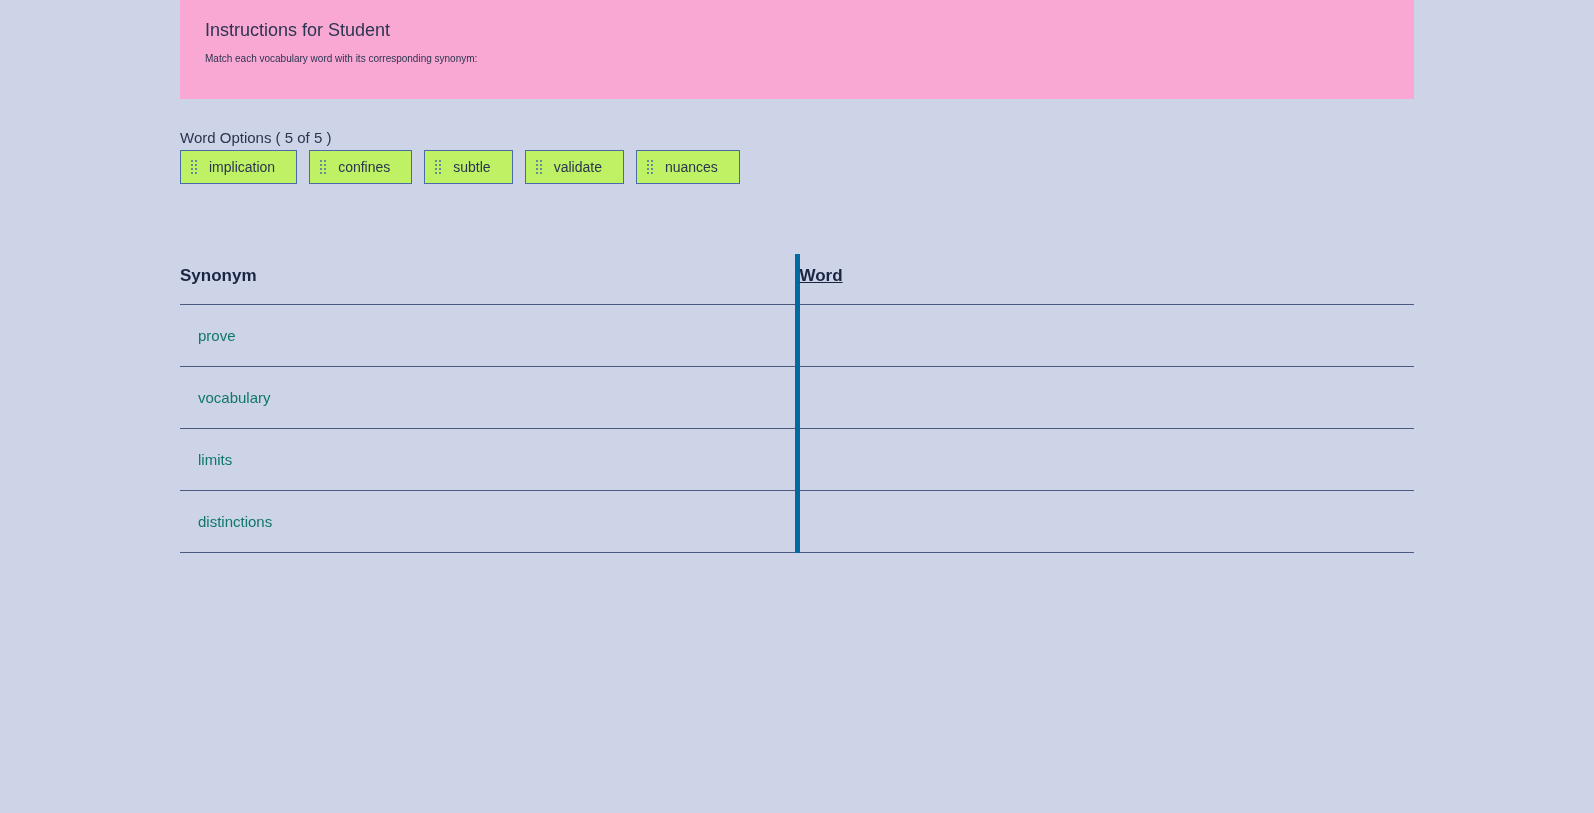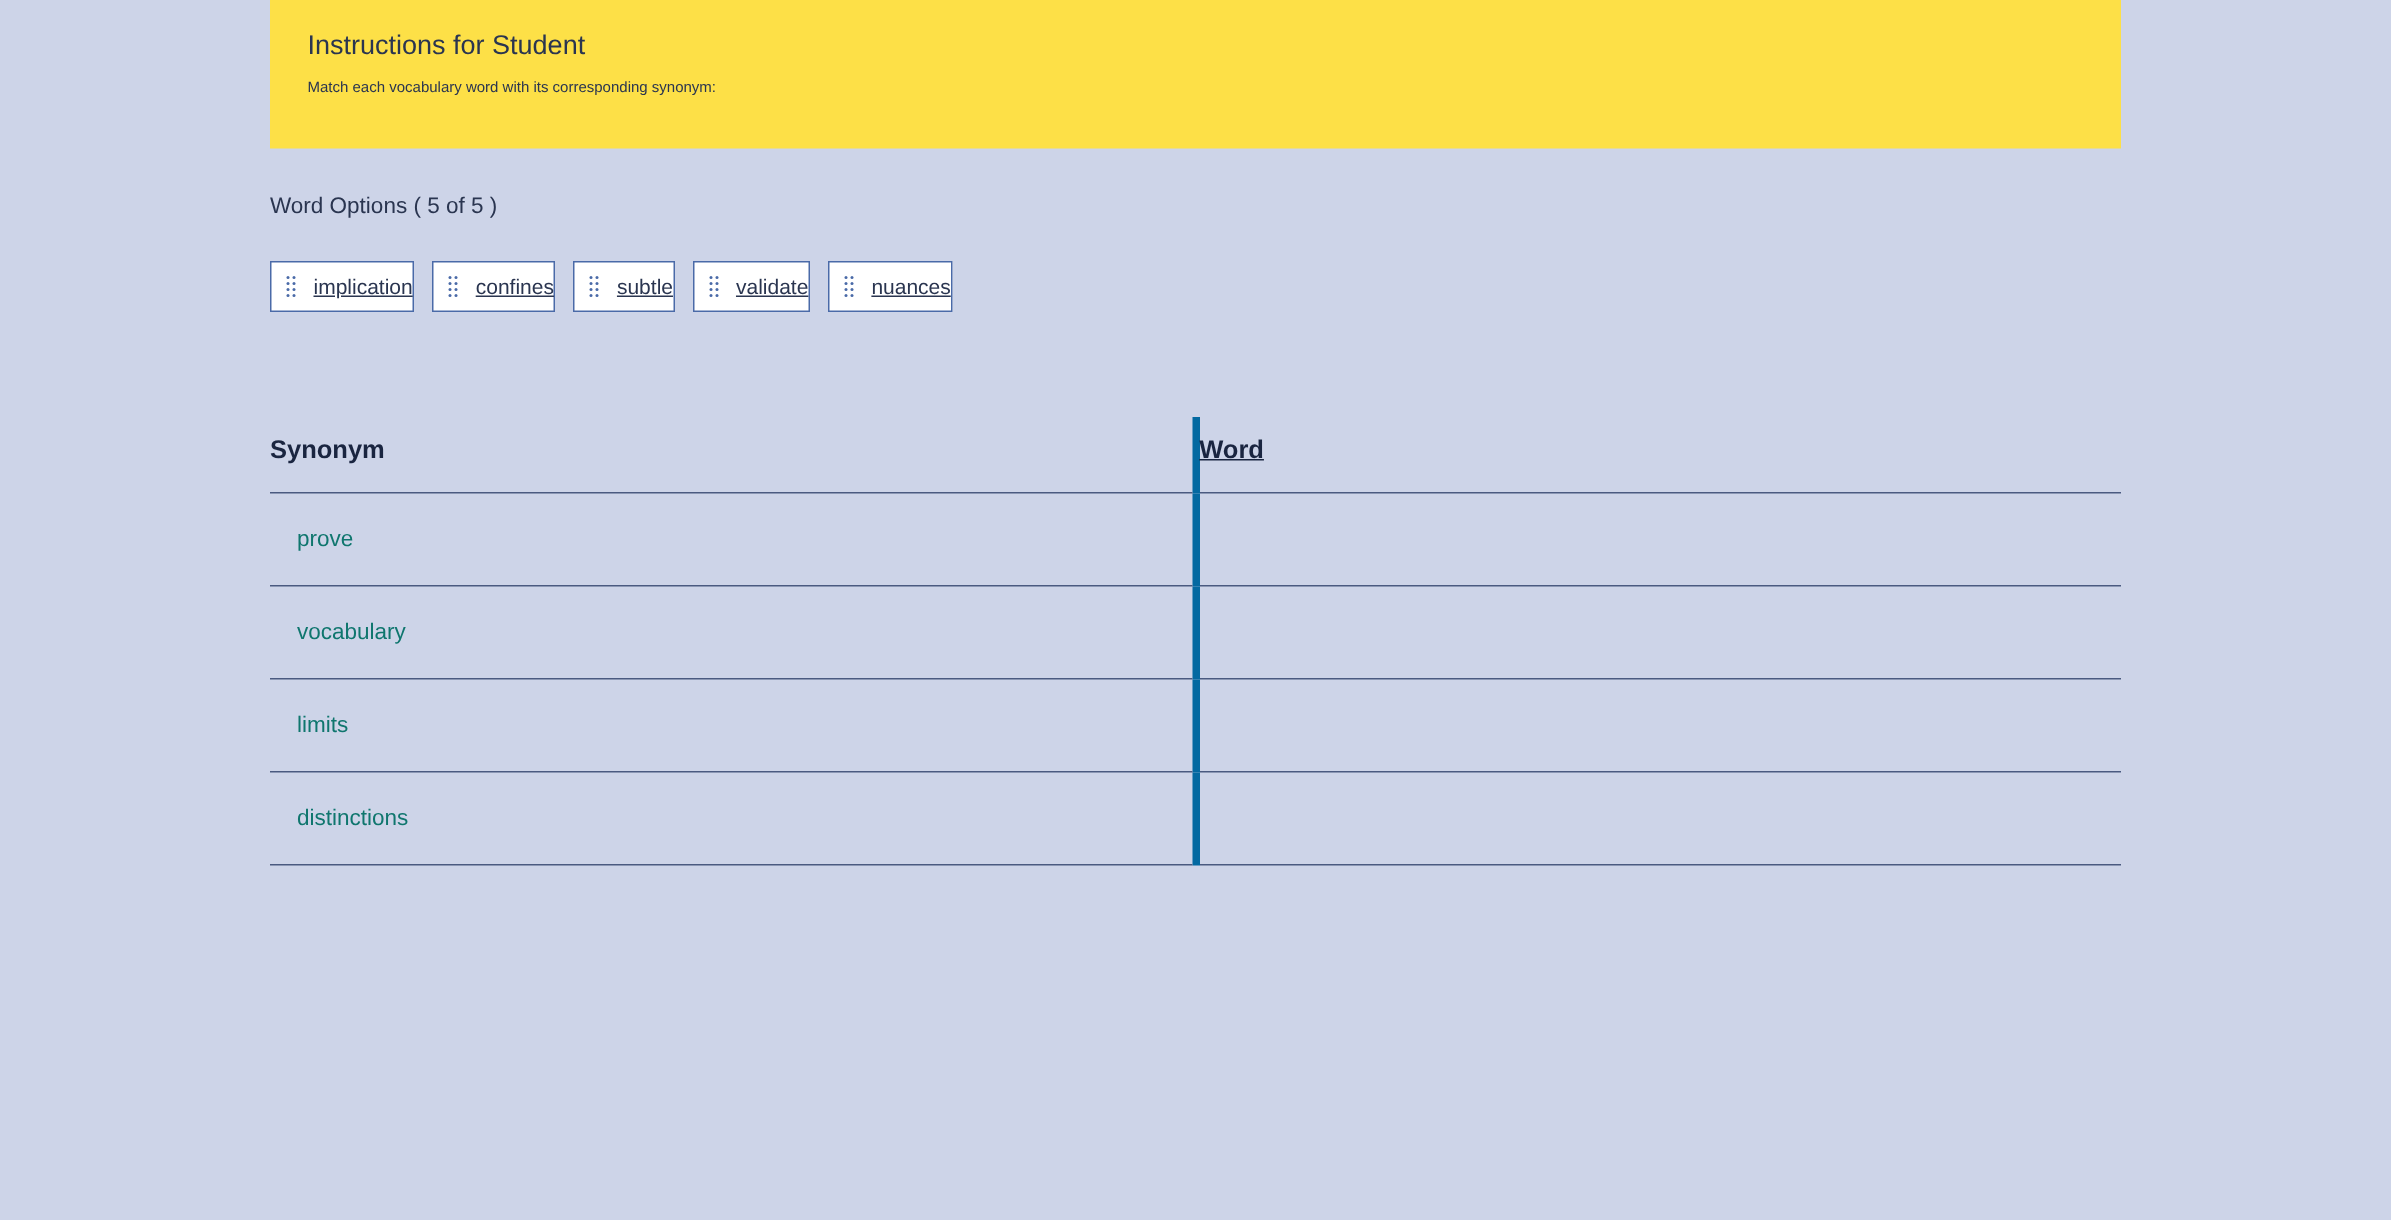--- a/index.html
+++ b/index.html
@@ -11,55 +11,54 @@
       font-family: Arial, Helvetica, sans-serif;
       background: #cdd4e8;
       width: 1594px;
       height: 813px;
       padding: 0;
     }
     .container {
       padding: 0 180px 0 180px;
     }
     .instructions-box {
-      background: #fde047;
+      background: #f9a8d4;
       padding: 20px 25px 35px 25px;
       margin-bottom: 30px;
     }
     .instructions-title {
       font-size: 18px;
       color: #2a3550;
       margin-bottom: 12px;
       font-weight: normal;
     }
     .instructions-text {
       font-size: 10px;
       color: #2a3550;
     }
     .word-options-label {
       font-size: 15px;
       color: #2a3550;
-      margin-bottom: 28px;
+      margin-bottom: 4px;
     }
     .word-options-row {
       display: flex;
       gap: 12px;
       margin-bottom: 70px;
     }
     .word-chip {
       border: 1.5px solid #4a6aa8;
-      background: #ffffff;
-      padding: 8px 0 8px 10px;
+      background: #bef264;
+      padding: 8px 21px 8px 10px;
       display: flex;
       align-items: center;
       gap: 8px;
       cursor: grab;
       font-size: 14px;
       color: #2a3550;
-      text-decoration: underline;
     }
     .drag-handle {
       display: inline-flex;
       flex-direction: column;
       gap: 2px;
       width: 10px;
     }
     .drag-handle-row {
       display: flex;
       gap: 2px;

